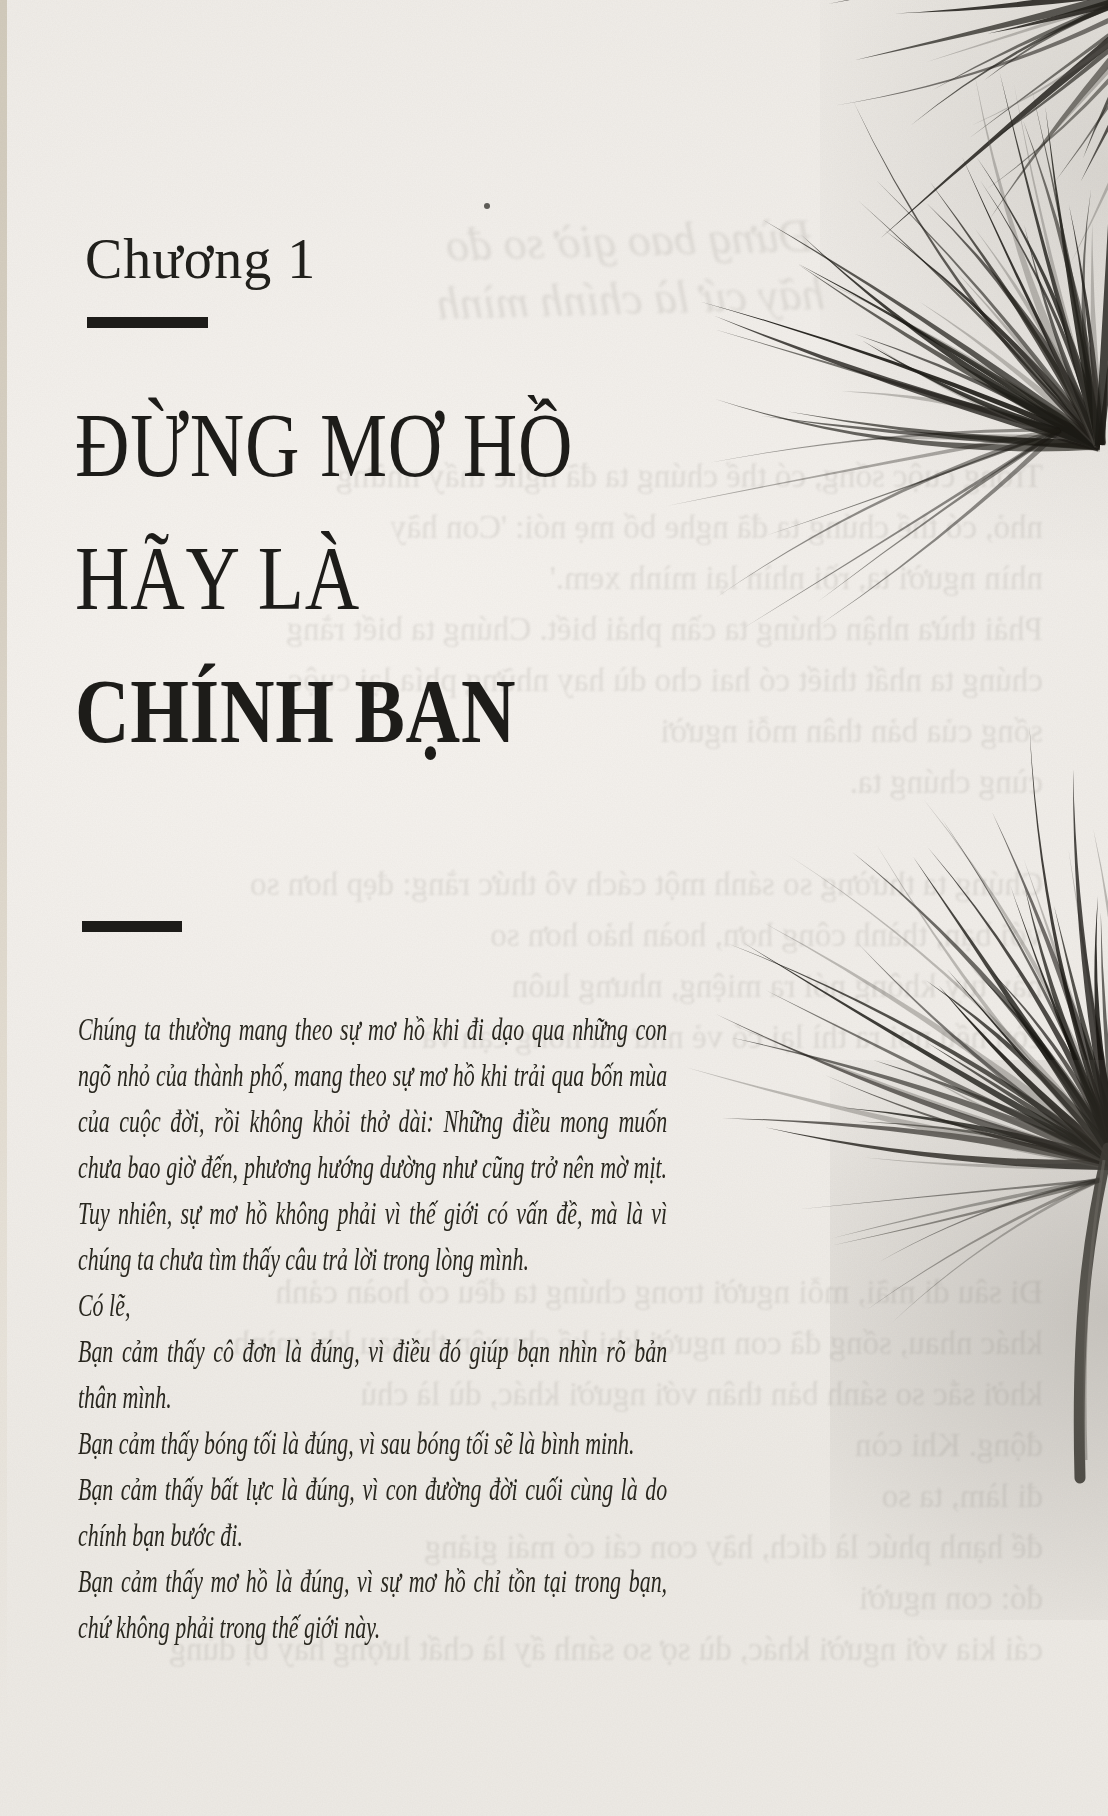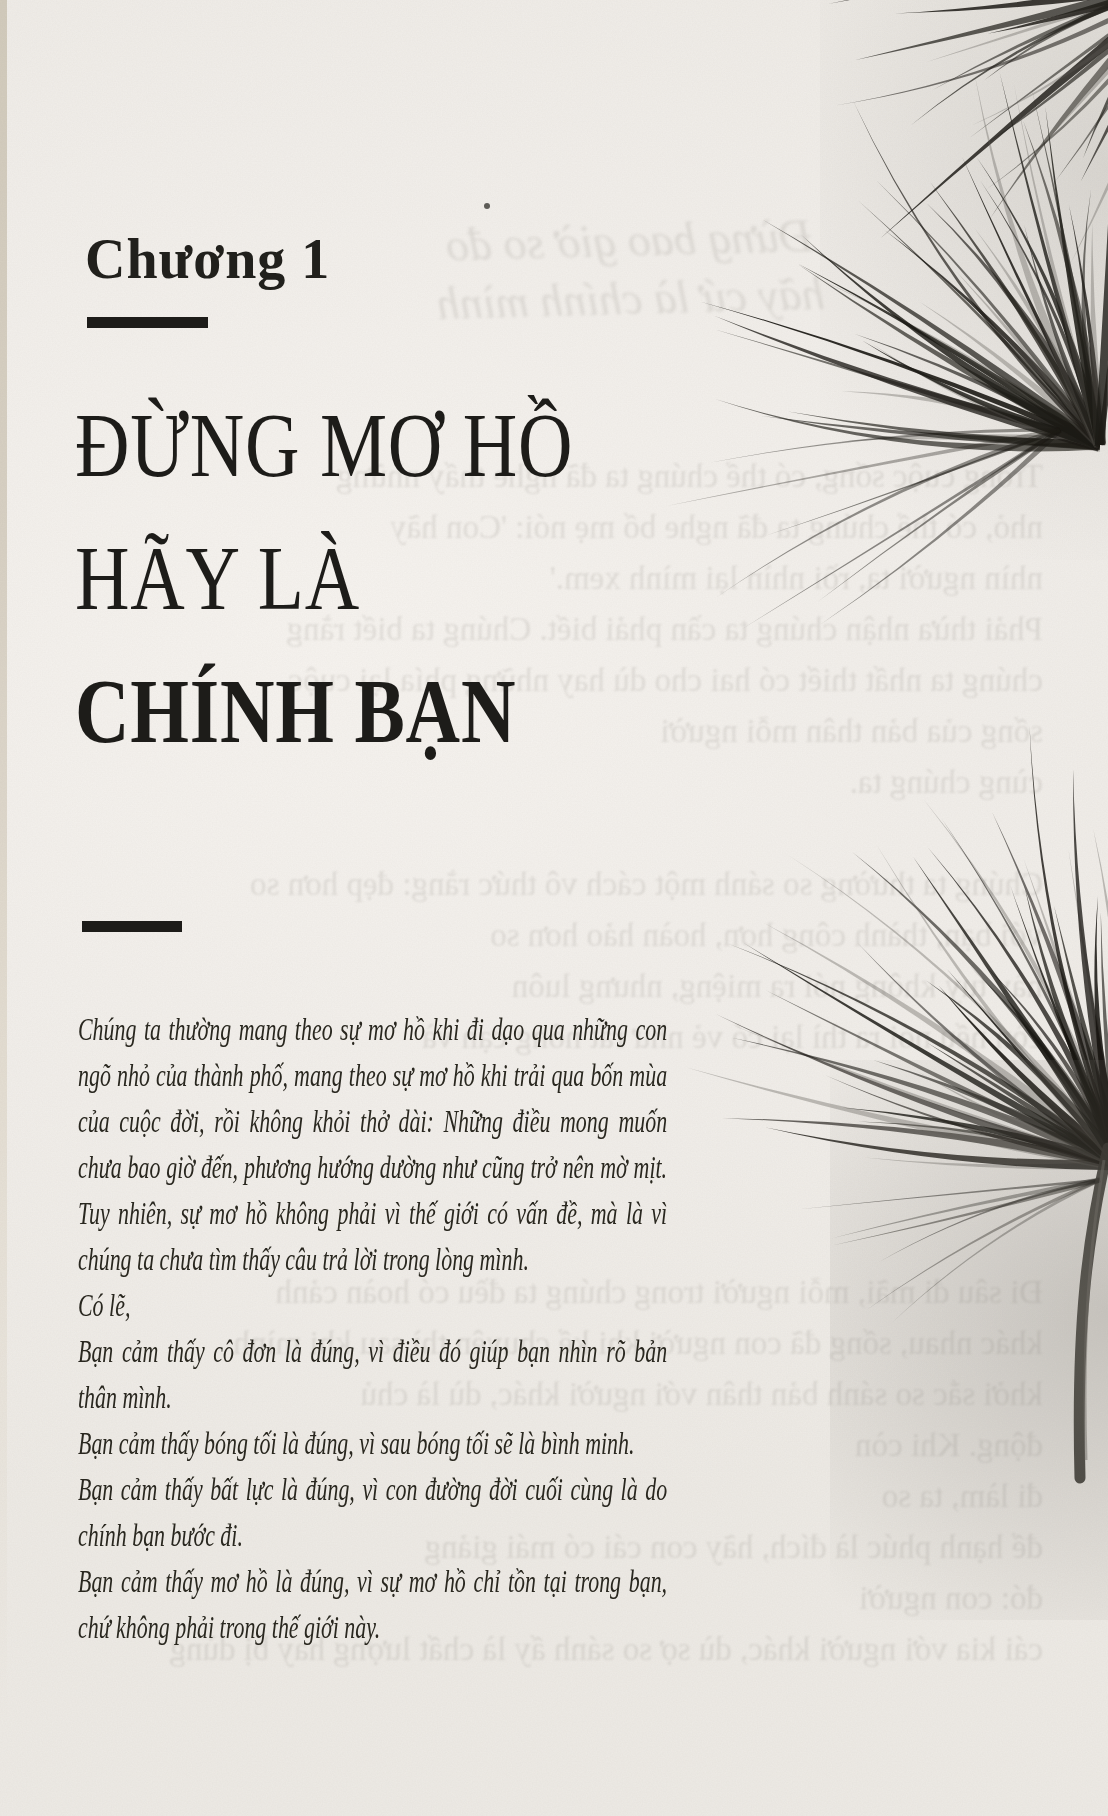--- a/index.html
+++ b/index.html
@@ -34,21 +34,21 @@
   .showthrough-script{
     position:absolute;left:330px;top:212px;width:600px;
     transform:scaleX(-1) rotate(1.5deg);
     color:#7a756d;opacity:.16;filter:blur(1.6px);
     font-size:46px;line-height:58px;font-style:italic;
     pointer-events:none;text-align:center;
   }
   
   .chapter-label{
     position:absolute;left:85px;top:231px;
-    font-size:56px;line-height:1;font-weight:700;color:#21201c;letter-spacing:1px;
+    font-size:56px;line-height:1;font-weight:400;color:#21201c;letter-spacing:1px;
   }
   .rule{position:absolute;background:#1d1c19;}
   .rule1{left:87px;top:317px;width:121px;height:11px;}
   .rule2{left:82px;top:921px;width:100px;height:11px;}
   .title-block{
     position:absolute;left:75px;top:379px;width:760px;
     transform:scaleX(.82);transform-origin:top left;
     color:#1d1c19;font-size:92px;line-height:133px;letter-spacing:1px;
   }
   .title-line{white-space:nowrap;font-weight:400;}

